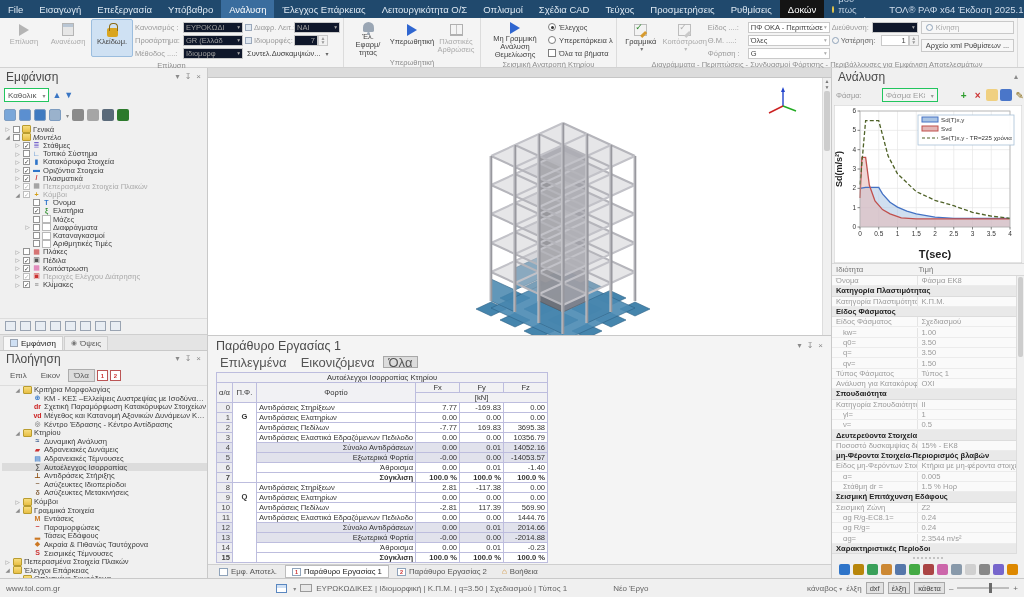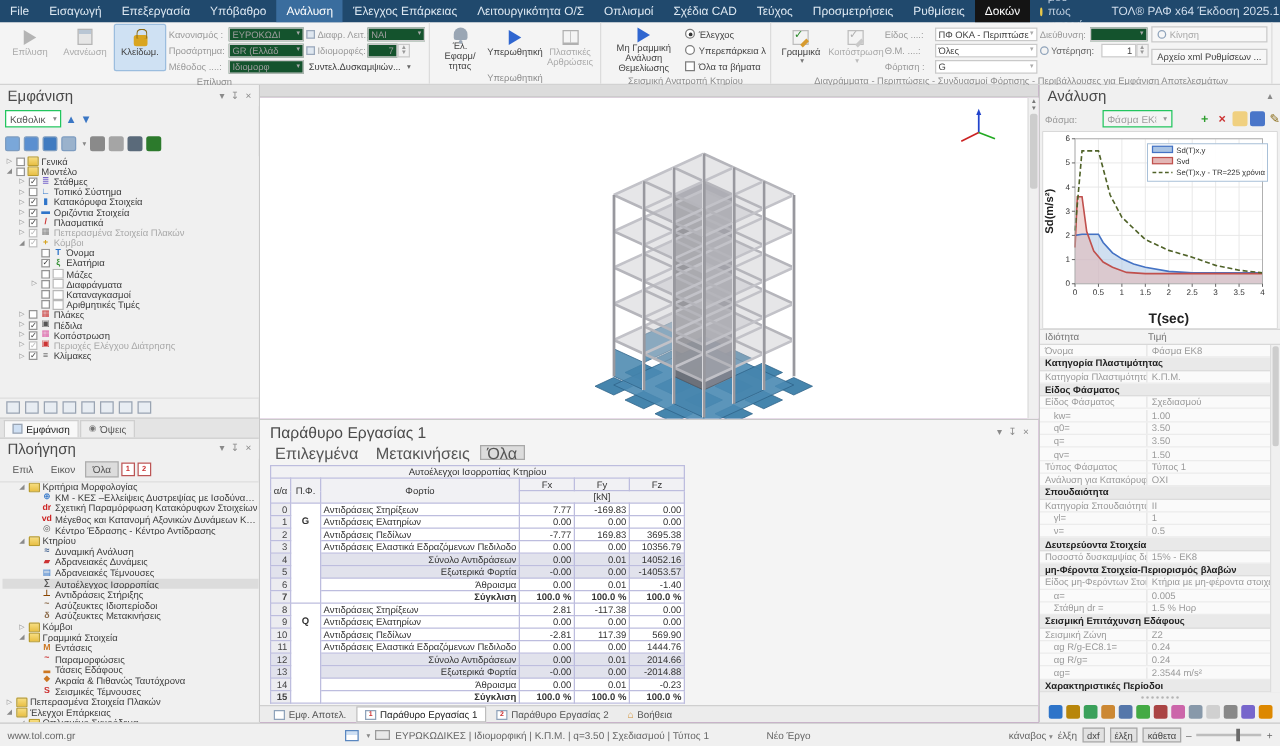--- a/index.html
+++ b/index.html
@@ -35,21 +35,21 @@
 .bell:after{content:"";position:absolute;left:4px;bottom:-3px;width:3px;height:3px;border-radius:50%;background:#9aa6b4}
 .framei{width:13px;height:12px;border:1px solid #b0b0b0;border-bottom:2px solid #b0b0b0;background:linear-gradient(90deg,transparent 5px,#c5c5c5 5px,#c5c5c5 6px,transparent 6px)}
 .pencil{width:13px;height:12px;background:#f3f3f3;border:1px solid #bdbdbd;position:relative}
 .pencil:before{content:"✓";position:absolute;left:0px;top:-2px;color:#2e8b2e;font-size:9px}
 .pencil:after{content:"";position:absolute;right:-1px;bottom:-1px;width:7px;height:2.5px;background:#d79b2f;transform:rotate(-45deg)}
 .pencil.gray:before{color:#b0b0b0}.pencil.gray:after{background:#c9c9c9}
 .rcol{display:flex;flex-direction:column;gap:1px;padding-top:2px}
 .rfield{display:flex;align-items:center;height:12px;font-size:7.5px;color:#9a9a9a;white-space:nowrap}
 .rfield .lbl{width:48px;overflow:hidden}
 .rfield .lbl.w40{width:40px}
-.rfield .val{width:60px;height:11px;border:1px solid #c9c9c9;background:#14532d;color:#9e9e9e;display:flex;align-items:center;padding:0 2px;overflow:hidden}
+.rfield .val{width:60px;height:11px;border:1px solid #c9c9c9;background:#0f172a;color:#9e9e9e;display:flex;align-items:center;padding:0 2px;overflow:hidden}
 .rfield .val.ena{background:#fff;color:#444}
 .rfield .val .caret{margin-left:auto;font-size:5.5px;color:#aaa}
 .spin{width:10px;height:11px;border:1px solid #c9c9c9;background:#f1f1f1;font-size:5px;color:#999;display:flex;flex-direction:column;align-items:center;justify-content:center;line-height:4px}
 .ddbtn{height:13px;display:flex;align-items:center;font-size:7.5px;color:#3c3c3c;gap:3px;padding:0 2px}
 .gear{width:7px;height:7px;border:1.5px solid #8fa3ba;border-radius:50%;display:inline-block}
 .sq{width:7px;height:7px;border:1px solid #9aa8bb;background:#dfe7f0;display:inline-block}
 .radio{width:8px;height:8px;border:1px solid #7d7d7d;border-radius:50%;display:inline-block;position:relative;background:#fff}
 .radio.on:after{content:"";position:absolute;left:1.5px;top:1.5px;width:3px;height:3px;border-radius:50%;background:#333}
 .checkbox{width:8px;height:8px;border:1px solid #7d7d7d;background:#fff;display:inline-block}
 .optrow{display:flex;align-items:center;gap:3px;font-size:7.5px;color:#444;height:12px;white-space:nowrap}
@@ -412,21 +412,21 @@
           <div class="trow" style="padding-left: 2px;">
             <span class="exp">▷</span>
             <span class="cb"></span>
             <span class="ti box"></span>
             <span style="overflow: hidden; text-overflow: ellipsis;">Γενικά</span>
           </div>
           <div class="trow" style="padding-left: 2px;">
             <span class="exp">◢</span>
             <span class="cb"></span>
             <span class="ti box"></span>
-            <span style="overflow: hidden; text-overflow: ellipsis;">Μοντέλο</span>
+            <span style="overflow: hidden; text-overflow: ellipsis; font-style: italic;">Μοντέλο</span>
           </div>
           <div class="trow" style="padding-left: 12px;">
             <span class="exp">▷</span>
             <span class="cb">✓</span>
             <span class="ti" style="color: rgb(119, 102, 204);">≣</span>
             <span style="overflow: hidden; text-overflow: ellipsis;">Στάθμες</span>
           </div>
           <div class="trow" style="padding-left: 12px;">
             <span class="exp">▷</span>
             <span class="cb"></span>
@@ -805,21 +805,21 @@
         <div class="wtitle">
           <span>Παράθυρο Εργασίας 1</span>
           <span class="ph-icons">
             <span>▾</span>
             <span>↧</span>
             <span>×</span>
           </span>
         </div>
         <div class="wtabs">
           <span class="wtab">Επιλεγμένα</span>
-          <span class="wtab">Μετακινήσεις</span>
+          <span class="wtab">Εικονιζόμενα</span>
           <span class="wtab on">Όλα</span>
         </div>
         <div class="tablewrap">
           <table class="wtable">
             <colgroup>
                 <col style="width:14px">
                 <col style="width:24px">
                 <col style="width:128px">
                 <col style="width:44px">
                 <col style="width:44px">

